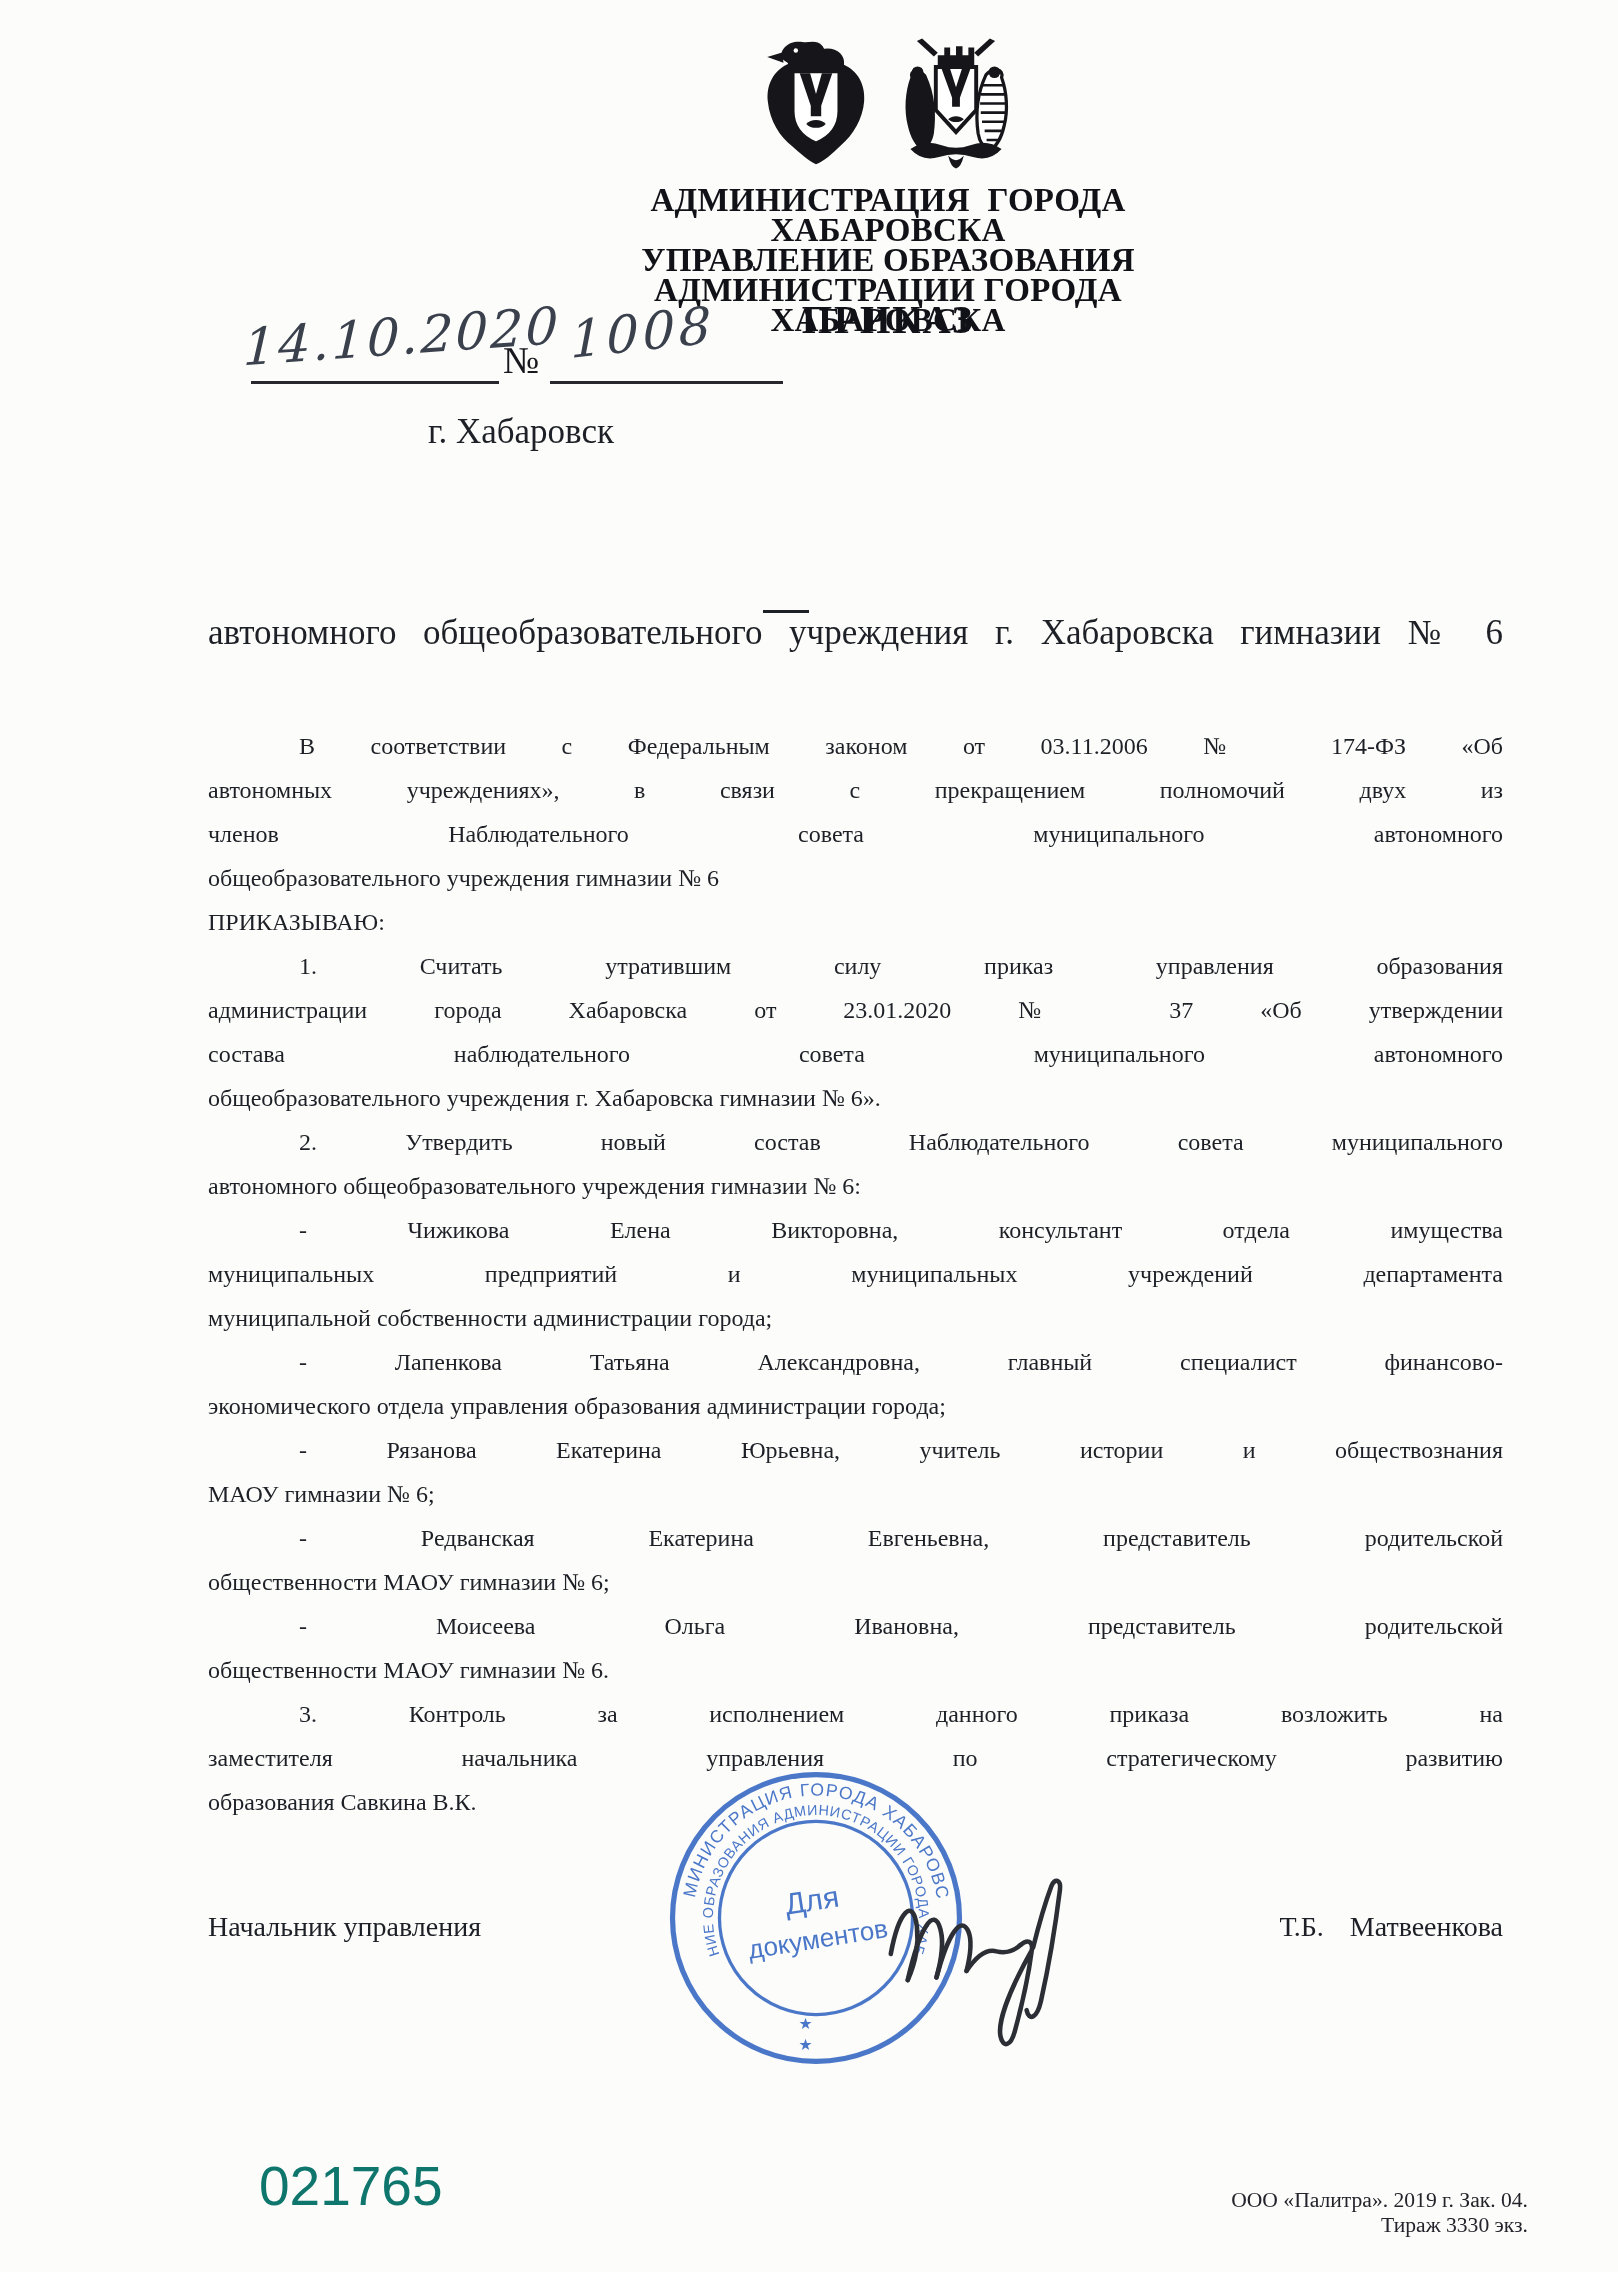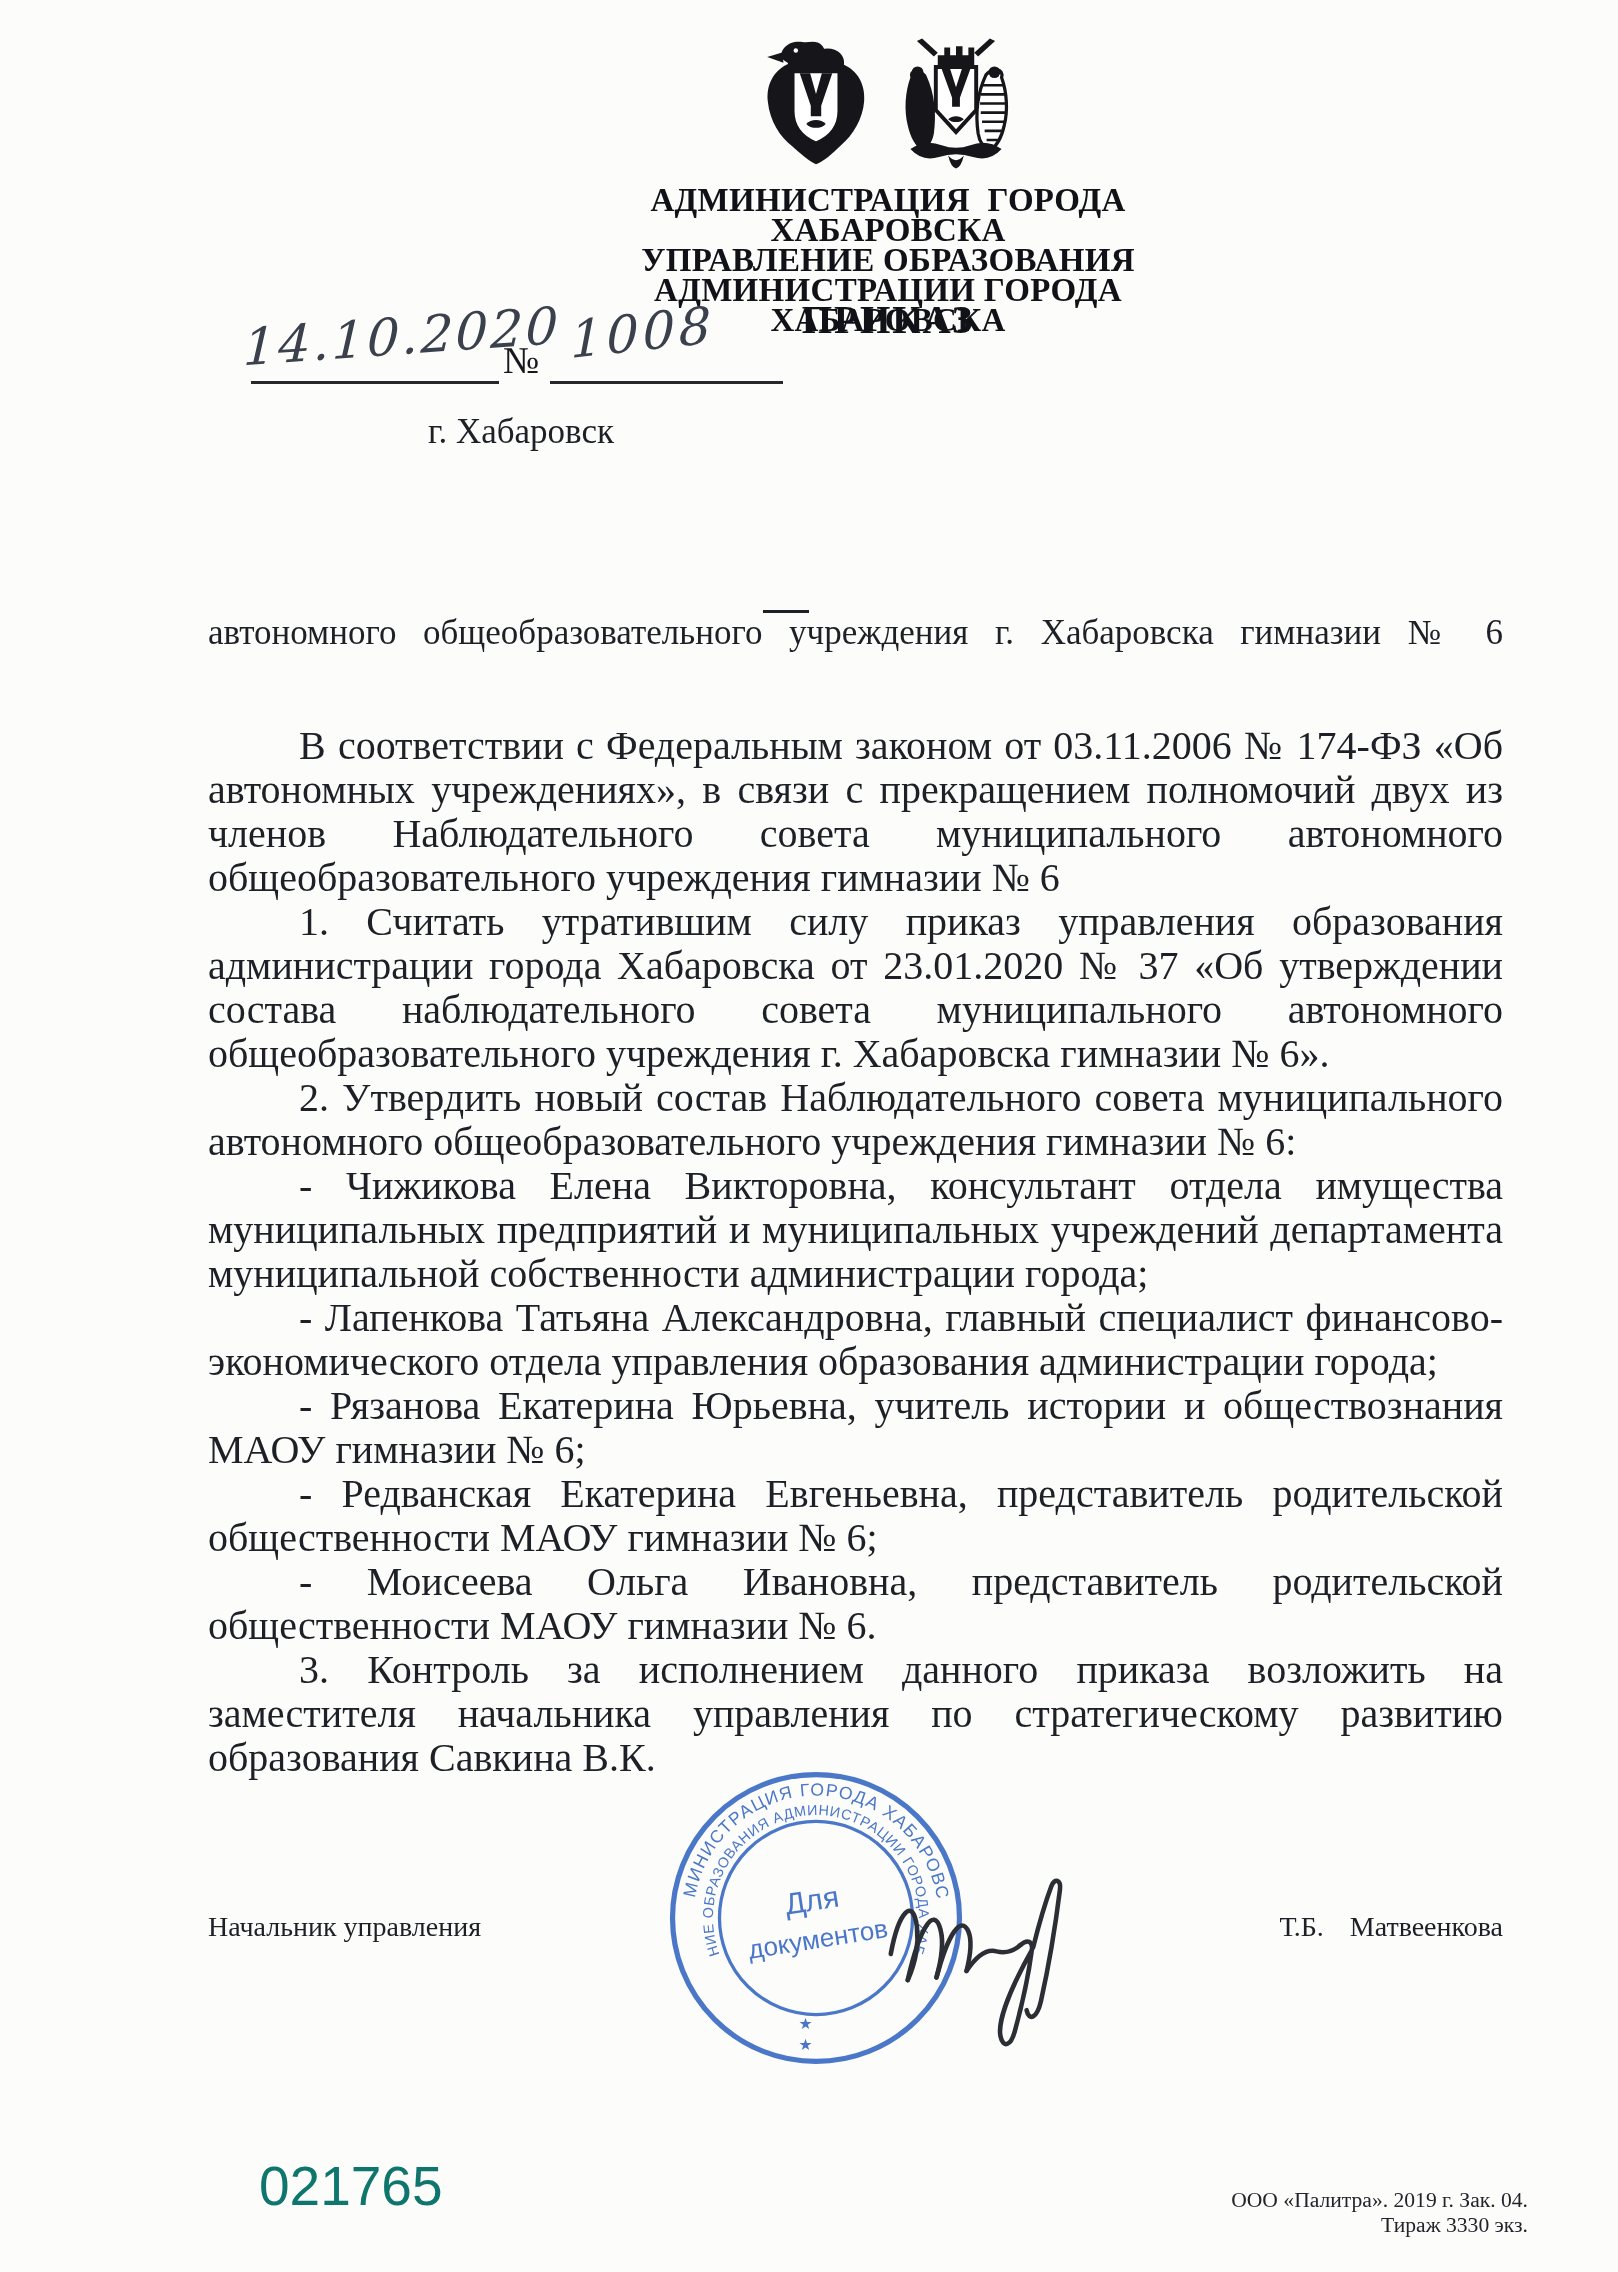--- a/index.html
+++ b/index.html
@@ -19,21 +19,21 @@
   .hw{font-family:"DejaVu Serif",serif;font-style:italic;color:#3a414d;}
   .date-hw{left:243px;top:307px;font-size:51px;letter-spacing:2.6px;transform:rotate(-4deg) skewX(-6deg);}
   .num-hw{left:570px;top:303px;font-size:51px;letter-spacing:3.9px;transform:rotate(-6deg) skewX(-6deg);}
   .nosign{left:503px;top:338px;font-size:38px;color:#17171d;}
   .uline{background:#26262c;height:2.6px;}
   .u1{left:251px;top:381px;width:248px;}
   .u2{left:550px;top:381px;width:233px;}
   .city{left:428px;top:412px;font-size:35px;}
   
   .title{left:208px;top:611px;width:1295px;font-size:35px;line-height:43px;}
-  .body{left:208px;top:724px;width:1295px;font-size:40px;line-height:44px;}
+  .body{left:208px;top:724px;width:1295px;font-size:24px;line-height:44px;}
   .bl{height:44px;overflow:hidden;}
   .tl{height:43px;overflow:hidden;}
   .j{text-align:justify;text-align-last:justify;}
   .l{text-align:left;}
   .ind{text-indent:91px;}
   .ind64{text-indent:42px;}
   .artifact{left:763px;top:610px;width:46px;height:3.3px;background:#1d2026;}
   
   .sigrow{left:208px;top:1911px;width:1295px;font-size:28px;display:flex;justify-content:space-between;}
   .signame{display:flex;gap:26px;}
@@ -99,20 +99,21 @@
 
   <div class="abs title">
     <div class="tl j">автономного общеобразовательного учреждения  г. Хабаровска  гимназии № 6</div>
   </div>
 
   <div class="abs body">
     <div class="bl j ind">В соответствии с Федеральным законом от 03.11.2006 № 174-ФЗ «Об</div>
     <div class="bl j">автономных учреждениях», в связи с прекращением полномочий двух из</div>
     <div class="bl j">членов Наблюдательного совета муниципального автономного</div>
     <div class="bl l">общеобразовательного учреждения гимназии № 6</div>
+    <div class="bl l">ПРИКАЗЫВАЮ:</div>
     <div class="bl j ind">1. Считать утратившим силу приказ управления образования</div>
     <div class="bl j">администрации города Хабаровска от 23.01.2020 № 37 «Об утверждении</div>
     <div class="bl j">состава наблюдательного совета муниципального автономного</div>
     <div class="bl l">общеобразовательного учреждения г. Хабаровска гимназии № 6».</div>
     <div class="bl j ind">2. Утвердить новый состав Наблюдательного совета муниципального</div>
     <div class="bl l">автономного общеобразовательного учреждения  гимназии № 6:</div>
     <div class="bl j ind">- Чижикова Елена Викторовна, консультант отдела имущества</div>
     <div class="bl j">муниципальных предприятий и муниципальных учреждений департамента</div>
     <div class="bl l">муниципальной собственности администрации города;</div>
     <div class="bl j ind">- Лапенкова Татьяна Александровна, главный специалист  финансово-</div>

